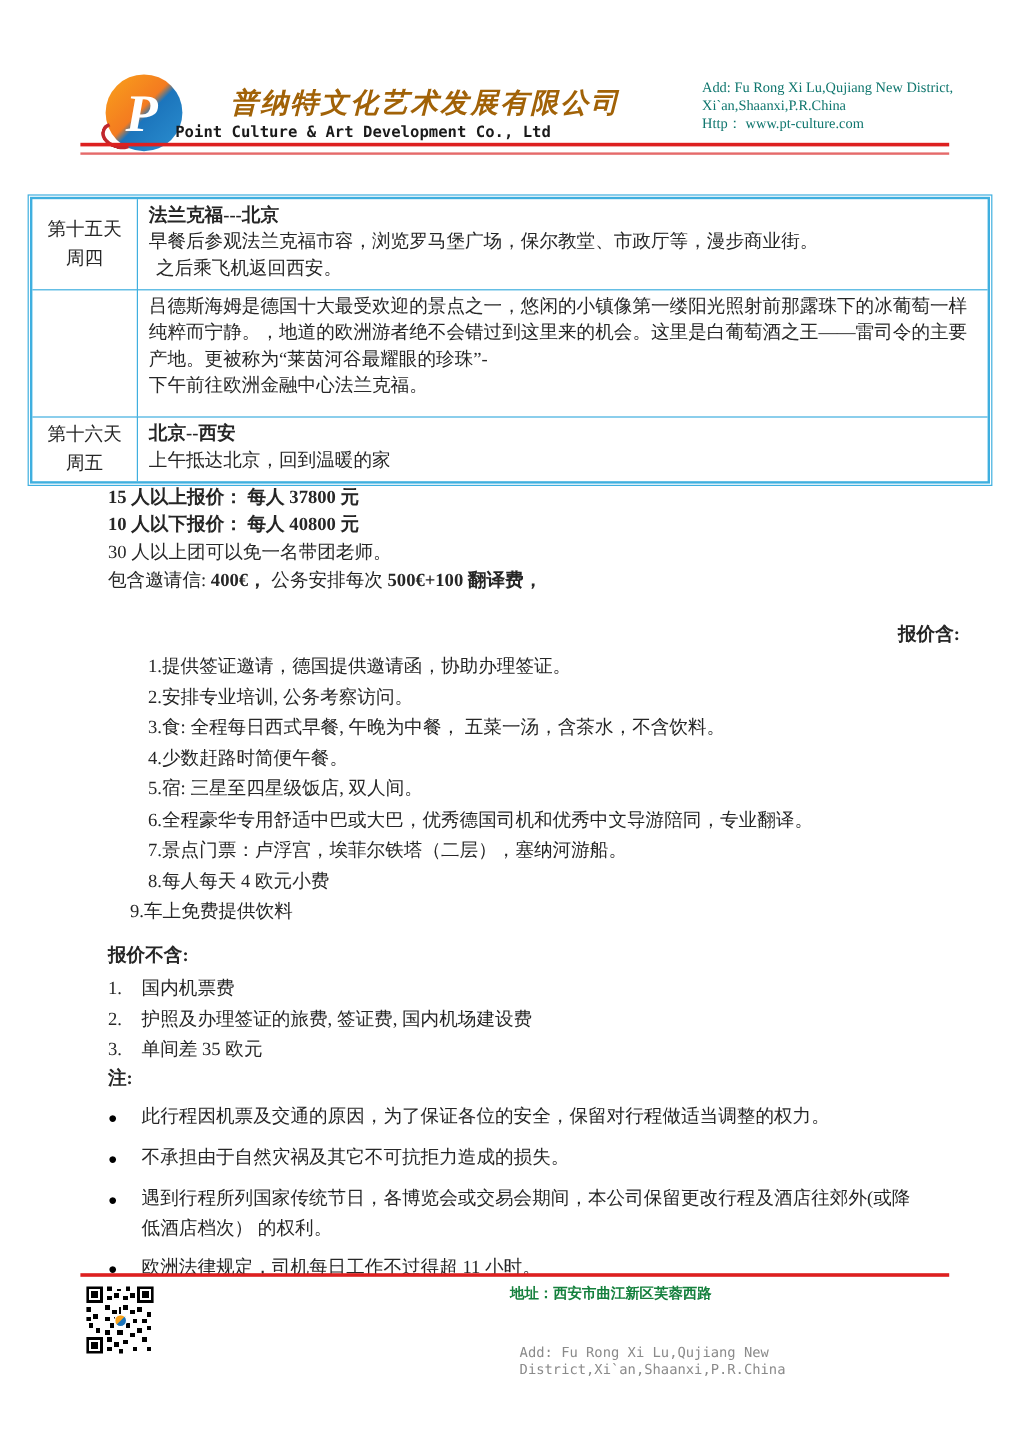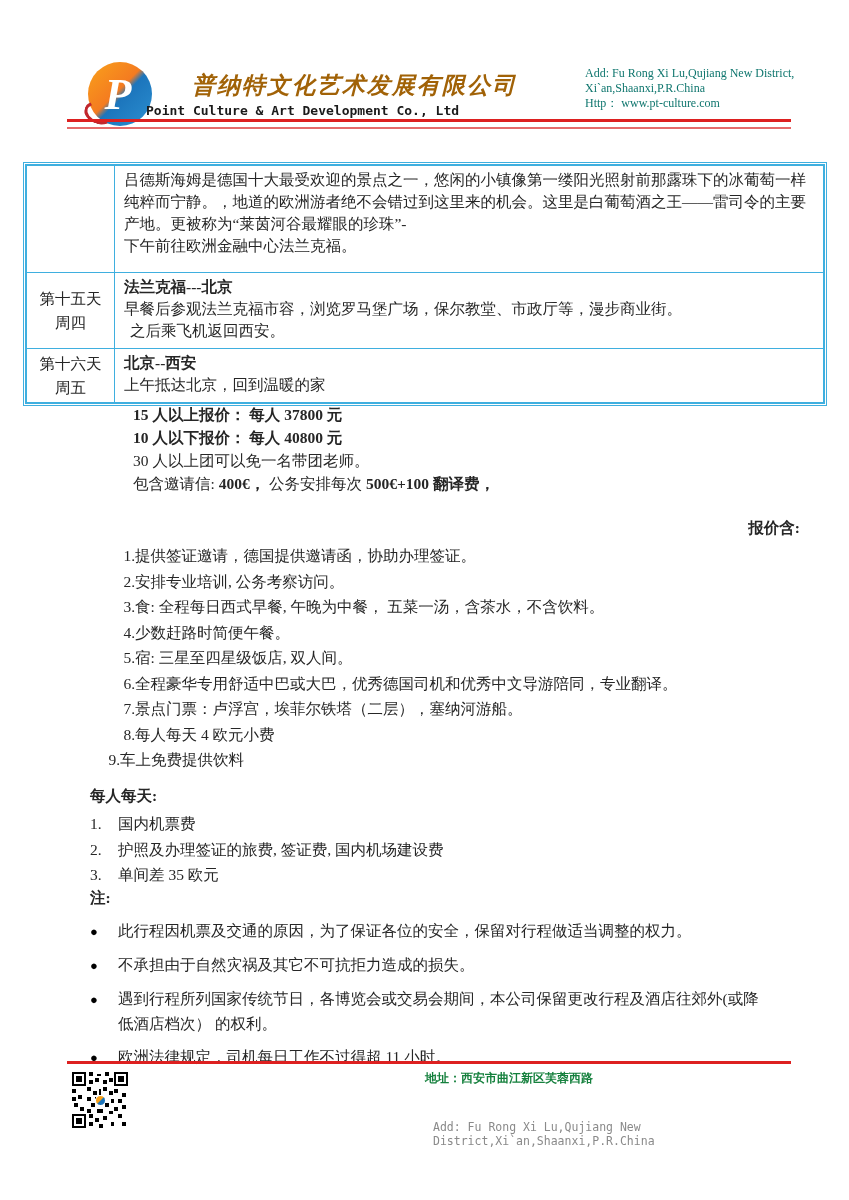--- a/index.html
+++ b/index.html
@@ -59,21 +59,21 @@
   }
   .cell-body { padding:3px 9px 6px 9px; font-size:15.5px; line-height:22px; }
   .cell-body .row-title { font-weight:bold; }
   .r1 .cell { min-height:106px; }
   .r2 .cell { min-height:66px; }
   .r3 .cell { min-height:46px; }
   .indent-sm { padding-left:6px; }
 
   
   .sec { position:absolute; left:90px; width:710px; font-size:15.5px; color:#262626; }
-  .pricing { top:406px;margin-left:43px; }
+  .pricing { top:406px; }
   .pricing div { margin-bottom:6px; line-height:17px; }
   .b { font-weight:bold; }
   .sec-title { font-weight:bold; margin-bottom:9px; }
 
   .included { top:518px;text-align:right; }
   .excluded { top:786px; }
   .num-item { display:flex; line-height:16px; margin-bottom:9.5px; }
   .num-item .num { flex:0 0 45px; }
   .included .items .num-item:nth-child(9) .num { flex-basis:30px; }
   .included .items .num-item:nth-child(10) .num { flex-basis:24px; }
@@ -116,39 +116,39 @@
   <div class="head-addr">
     <div>Add: Fu Rong Xi Lu,Qujiang New District,</div>
     <div>Xi`an,Shaanxi,P.R.China</div>
     <div>Http：  www.pt-culture.com</div>
   </div>
   <div class="rule-1"></div>
   <div class="rule-2"></div>
 
   <div class="itin-wrap">
     <div class="itin-inner">
+      <div class="itin-row r2">
+        <div class="cell cell-day">
+          <div>第十五天</div>
+          <div>周四</div>
+        </div>
+        <div class="cell cell-body">
+          <div class="row-title">法兰克福---北京</div>
+          <div>早餐后参观法兰克福市容，浏览罗马堡广场，保尔教堂、市政厅等，漫步商业街。</div>
+          <div class="indent-sm">之后乘飞机返回西安。</div>
+        </div>
+      </div>
       <div class="itin-row r1">
         <div class="cell cell-day">
           <div></div>
           <div></div>
         </div>
         <div class="cell cell-body">
           <div>吕德斯海姆是德国十大最受欢迎的景点之一，悠闲的小镇像第一缕阳光照射前那露珠下的冰葡萄一样纯粹而宁静。，地道的欧洲游者绝不会错过到这里来的机会。这里是白葡萄酒之王——雷司令的主要产地。更被称为“莱茵河谷最耀眼的珍珠”-</div>
           <div>下午前往欧洲金融中心法兰克福。</div>
-        </div>
-      </div>
-      <div class="itin-row r2">
-        <div class="cell cell-day">
-          <div>第十五天</div>
-          <div>周四</div>
-        </div>
-        <div class="cell cell-body">
-          <div class="row-title">法兰克福---北京</div>
-          <div>早餐后参观法兰克福市容，浏览罗马堡广场，保尔教堂、市政厅等，漫步商业街。</div>
-          <div class="indent-sm">之后乘飞机返回西安。</div>
         </div>
       </div>
       <div class="itin-row r3">
         <div class="cell cell-day">
           <div>第十六天</div>
           <div>周五</div>
         </div>
         <div class="cell cell-body">
           <div class="row-title">北京--西安</div>
           <div>上午抵达北京，回到温暖的家</div>
@@ -200,21 +200,21 @@
           <span>每人每天 4 欧元小费</span>
         </div>
       <div class="num-item">
           <span class="num">9.</span>
           <span>车上免费提供饮料</span>
         </div>
     </div>
   </div>
 
   <div class="sec excluded">
-    <div class="sec-title">每人每天:</div>
+    <div class="sec-title">报价不含:</div>
     <div class="items">
       <div class="num-item">
           <span class="num">1.</span>
           <span>国内机票费</span>
         </div>
       <div class="num-item">
           <span class="num">2.</span>
           <span>护照及办理签证的旅费, 签证费, 国内机场建设费</span>
         </div>
       <div class="num-item">

